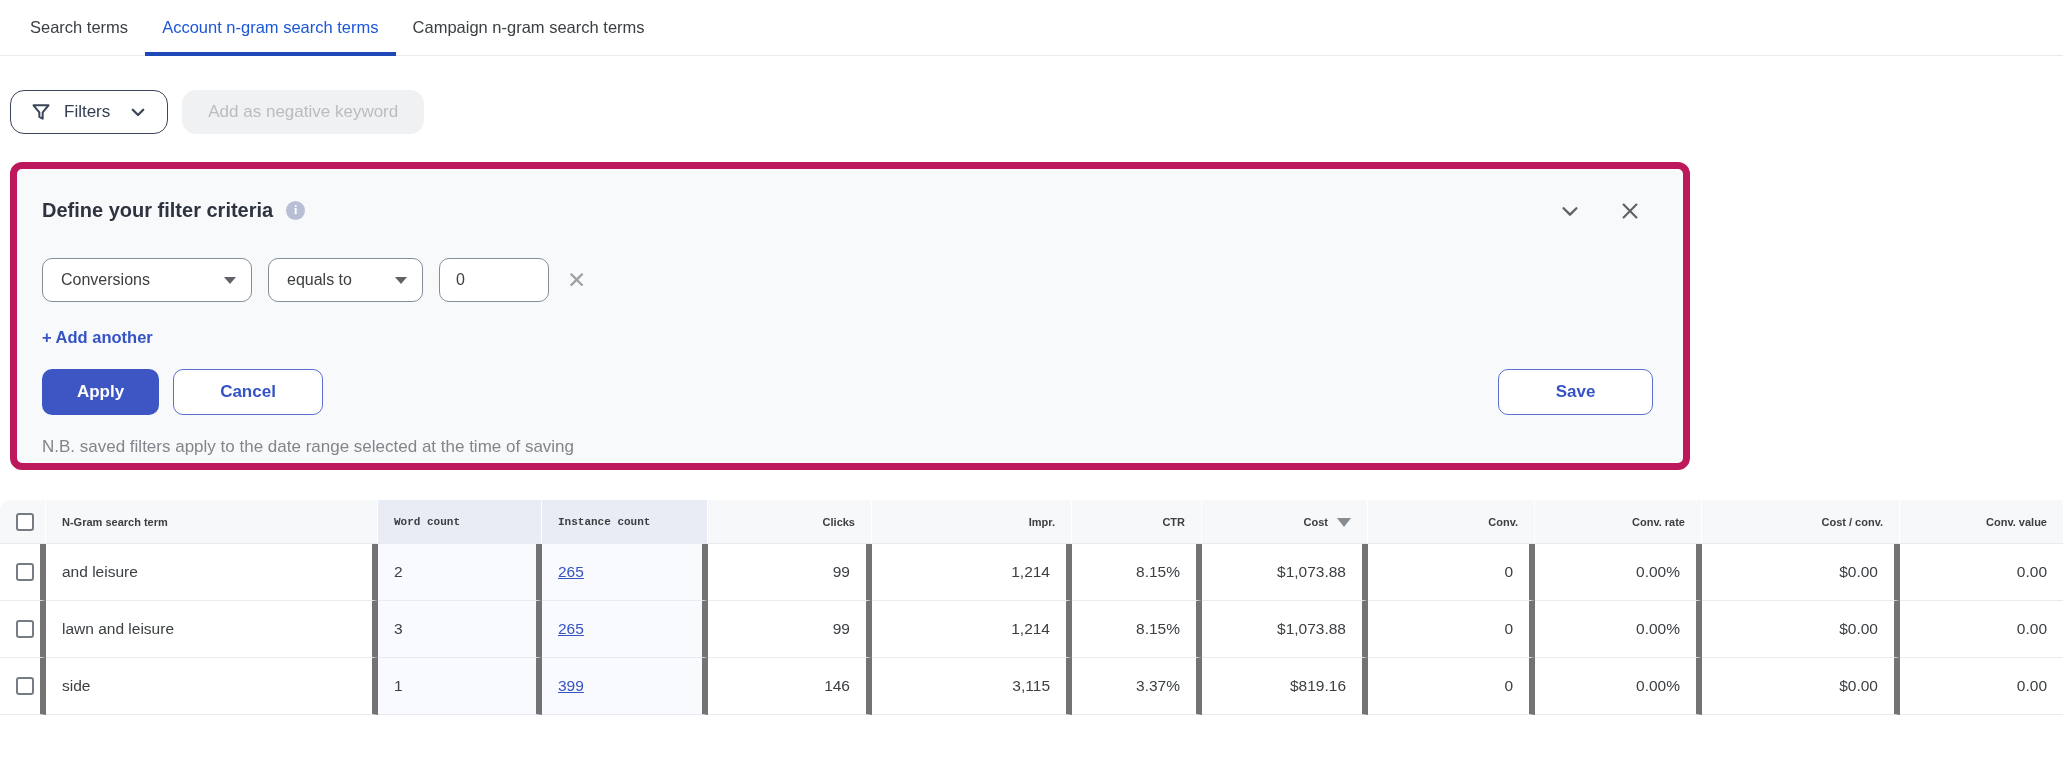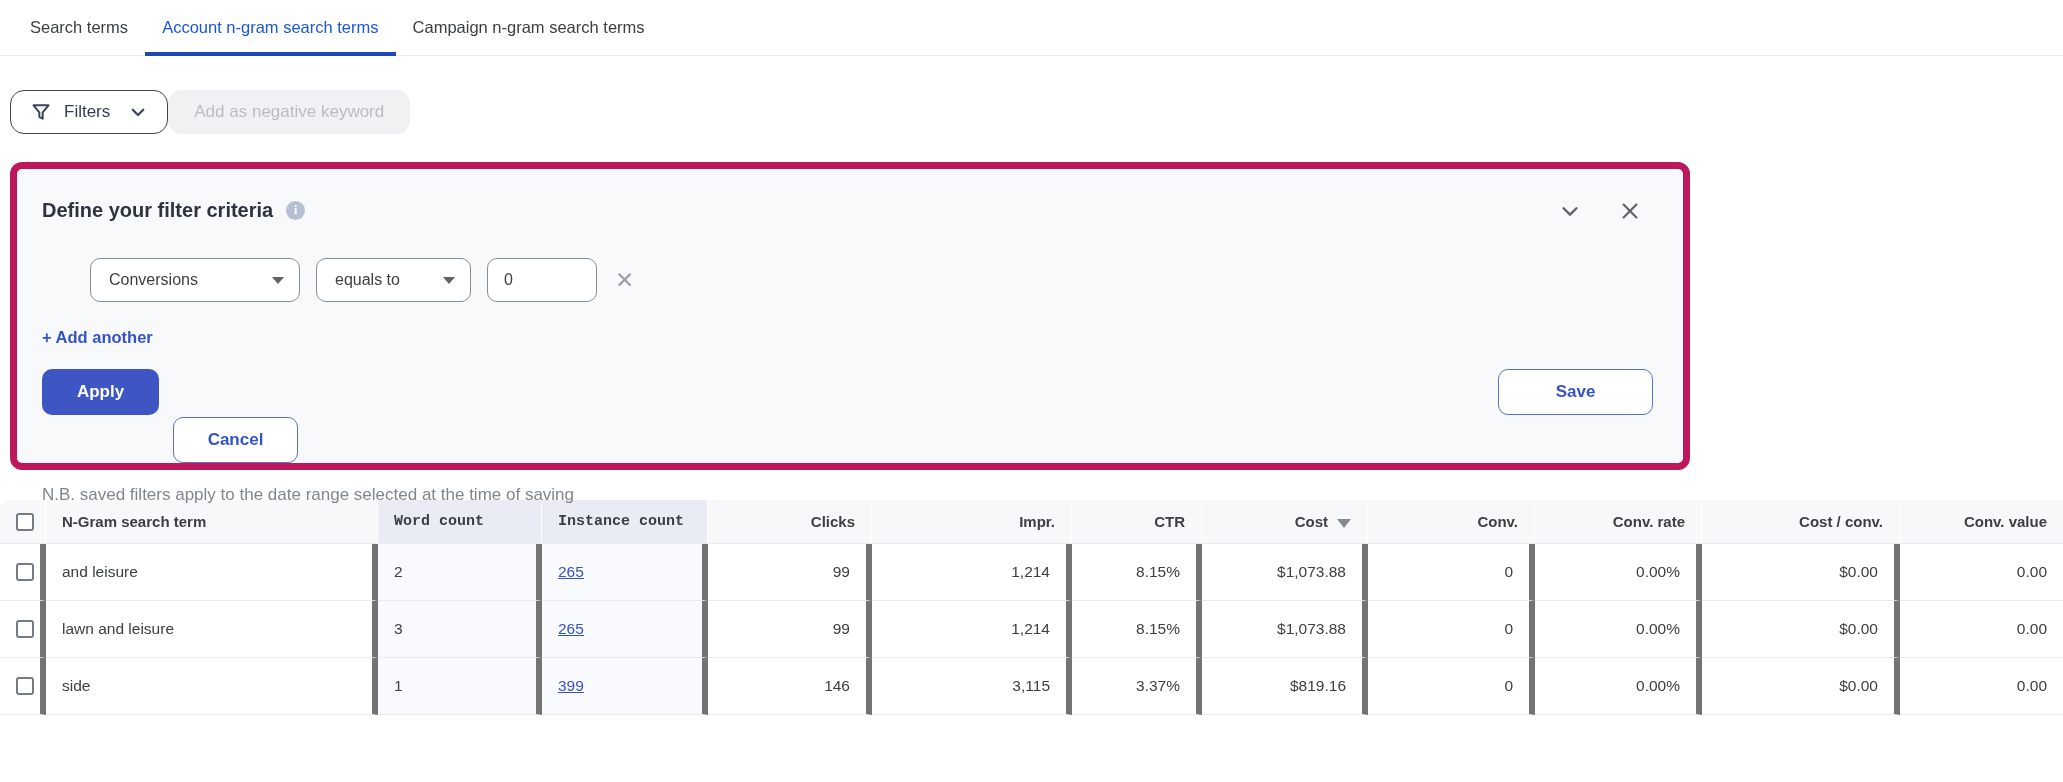--- a/index.html
+++ b/index.html
@@ -8,21 +8,21 @@
 
   
   .tabbar { height:56px; border-bottom:1px solid #e8eaed; display:flex; padding-left:13px; }
   .tab { padding:0 17px; display:flex; align-items:center; font-size:16.5px; color:#3c4043;
     position:relative; cursor:pointer; white-space:nowrap; }
   .tab.active { color:var(--c-tab,#1b57d8); }
   .tab.active::after { content:""; position:absolute; left:0; right:0; bottom:-1px; height:4px;
     background:var(--c-tabline,#1e47b8); }
 
   
-  .toolbar { margin:34px 0 0 10px; display:flex; align-items:center; }
+  .toolbar { margin:34px 0 0 10px; display:flex; gap:14px; align-items:center; }
   .btn-filters { height:44px; border:1.5px solid #3a4558; border-radius:14px; background:#fff;
     display:flex; align-items:center; gap:13px; padding:0 20px; font-size:17px; color:#333d52; cursor:pointer; }
   .btn-disabled { height:44px; border-radius:14px; background:#f0f1f2; border:none; color:#b9bdc3;
     font-size:17px; padding:0 26px; display:flex; align-items:center; }
   .icon-svg { display:inline-flex; align-items:center; }
 
   
   .panel { position:relative; margin:28px 0 0 10px; width:1680px; height:308px;
     background:#f8f9fb; border:7px solid #be185d; border-radius:12px; padding:30px 30px 0 25px; }
   .panel-head { display:flex; align-items:center; }
@@ -31,43 +31,43 @@
     font-size:12px; font-weight:700; display:inline-flex; align-items:center; justify-content:center;
     margin-left:13px; cursor:pointer; font-family:"Liberation Serif",serif; }
   .panel-head-icons { margin-left:auto; display:flex; align-items:center; gap:38px; margin-right:12px; color:#5f6368; }
   .panel-head-icons .icon-svg { cursor:pointer; }
 
   .cond-row { margin-top:36px; display:flex; align-items:center; gap:16px; }
   .select { height:44px; background:#fff; border:1px solid #878d96; border-radius:10px;
     display:flex; align-items:center; padding:0 15px 0 18px; font-size:16px; color:#3c4043; cursor:pointer; }
   .select .caret { width:0; height:0; border-left:6px solid transparent; border-right:6px solid transparent;
     border-top:7px solid #5f6368; margin-left:auto; }
-  .sel-field { width:210px;margin-left:48px; }
+  .sel-field { width:210px; }
   .sel-op { width:155px; }
   .value-input { width:110px; height:44px; background:#fff; border:1px solid #878d96; border-radius:10px;
     padding:0 16px; font-size:16px; color:#3c4043; font-family:inherit; }
   .clear-x { font-size:23px; font-weight:700; color:#9aa0a6; cursor:pointer; line-height:1; margin-left:2px; }
 
   .add-link { display:inline-block; margin-top:26px; color:var(--c-link,#3653c4); font-size:16.5px;
     font-weight:700; text-decoration:none; cursor:pointer; }
 
   .actions { margin-top:22px; display:flex; }
   .btn { height:46px; border-radius:10px; font-size:17px; font-weight:700; cursor:pointer;
     display:inline-flex; align-items:center; justify-content:center; font-family:inherit; }
   .btn-apply { width:117px; background:var(--c-apply,#3e56c4); color:#fff; border:none; }
   .btn-outline { background:#fff; border:1px solid #5b6fce; color:var(--c-link,#3653c4); }
-  .btn-cancel { width:125px; margin-left:14px;margin-top:48px; }
+  .btn-cancel { width:150px; margin-left:14px; }
   .btn-save { width:155px; margin-left:auto; }
 
   .panel-note { margin-top:22px; font-size:17px; color:#80868b; }
 
   
   .ngram-table { margin-top:30px; width:2063px; border-collapse:separate; border-spacing:0;
     table-layout:fixed; font-size:15.5px; }
-  .ngram-table th { height:44px; background:#f7f8f9; font-weight:700; font-size:15px; color:#3c4043;
+  .ngram-table th { height:44px; background:#f7f8f9; font-weight:700; font-size:11px; color:#3c4043;
     text-align:right; padding:0 16px; border-bottom:1px solid #e7eaee; border-right:1px solid #fff;
     white-space:nowrap; cursor:pointer; }
   .ngram-table th:last-child { border-right:none; }
   .ngram-table th.left { text-align:left; }
   .ngram-table th.tint { background:#e9ecf4;font-family:Liberation Mono, monospace; }
   .ngram-table th:first-child { border-top-left-radius:10px; cursor:default; }
   .ngram-table td { height:57px; border-bottom:1px solid #e7eaee; border-right:6px solid #737373;
     padding:0 16px; text-align:right; background:#fff; white-space:nowrap; }
   .ngram-table td:last-child { border-right:none; }
   .ngram-table td.left { text-align:left; }

